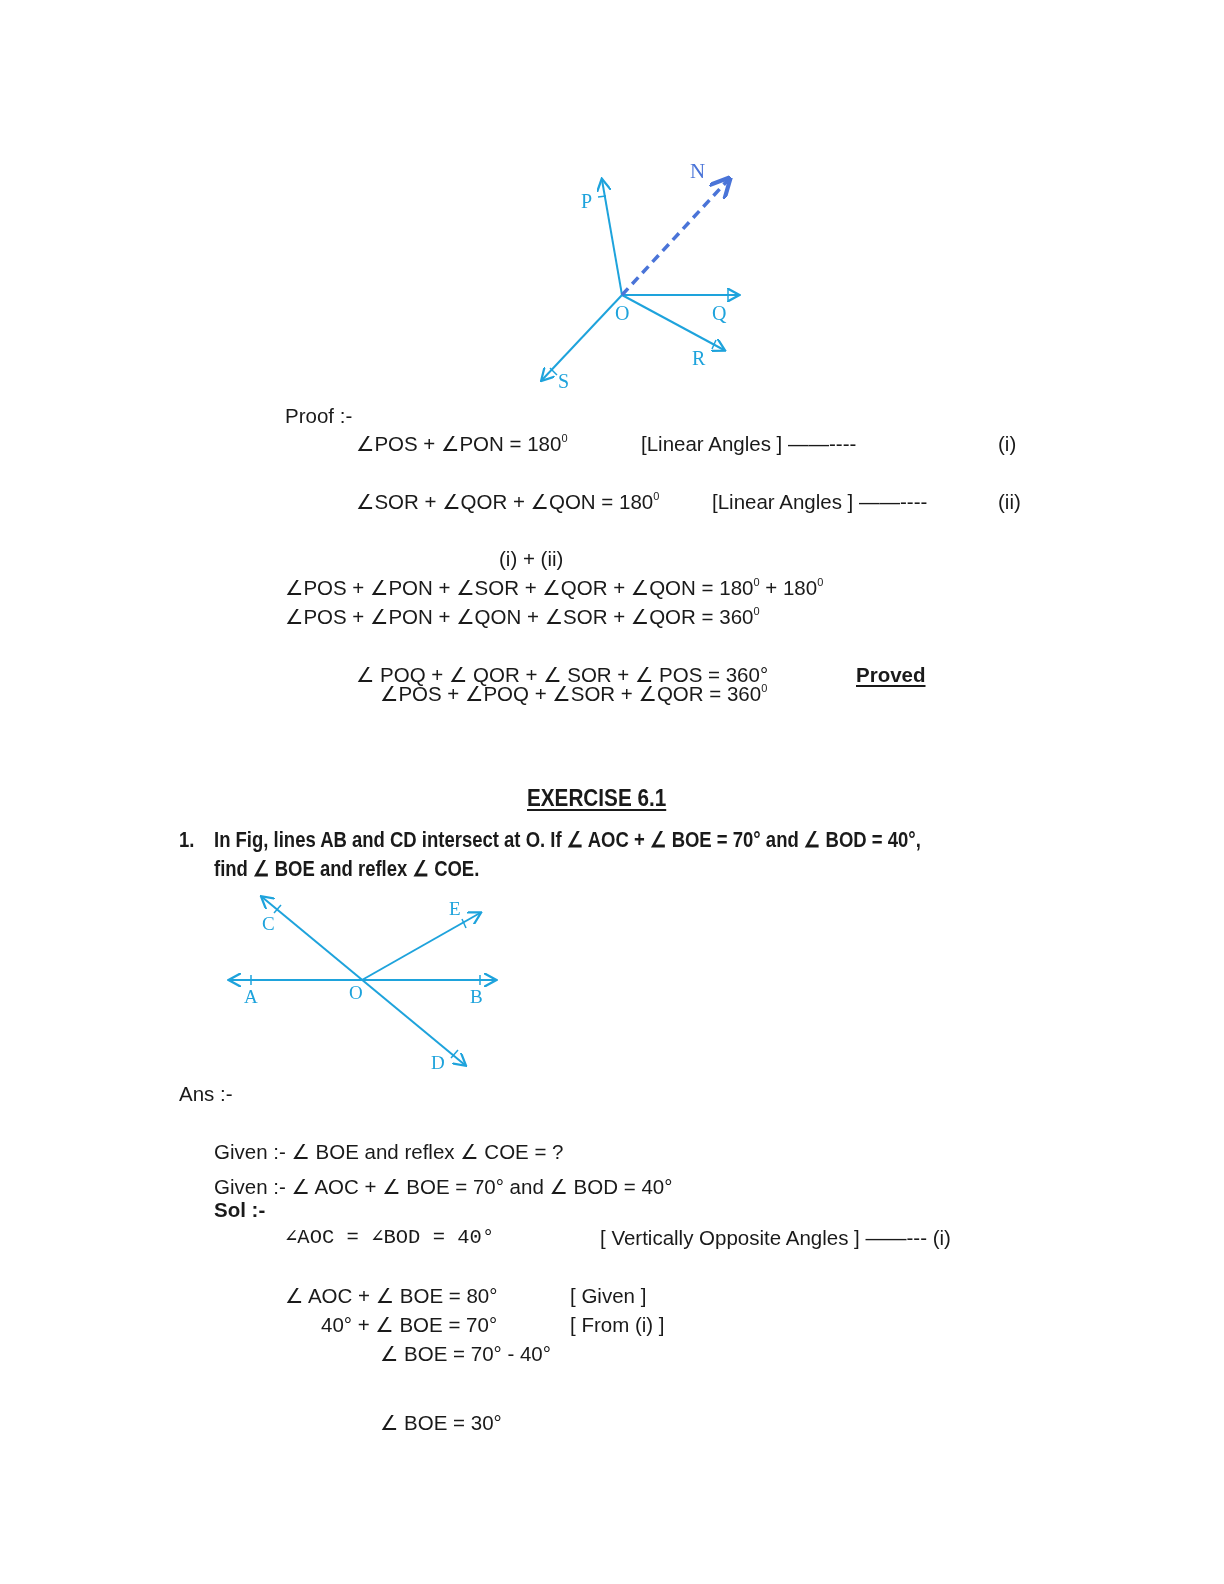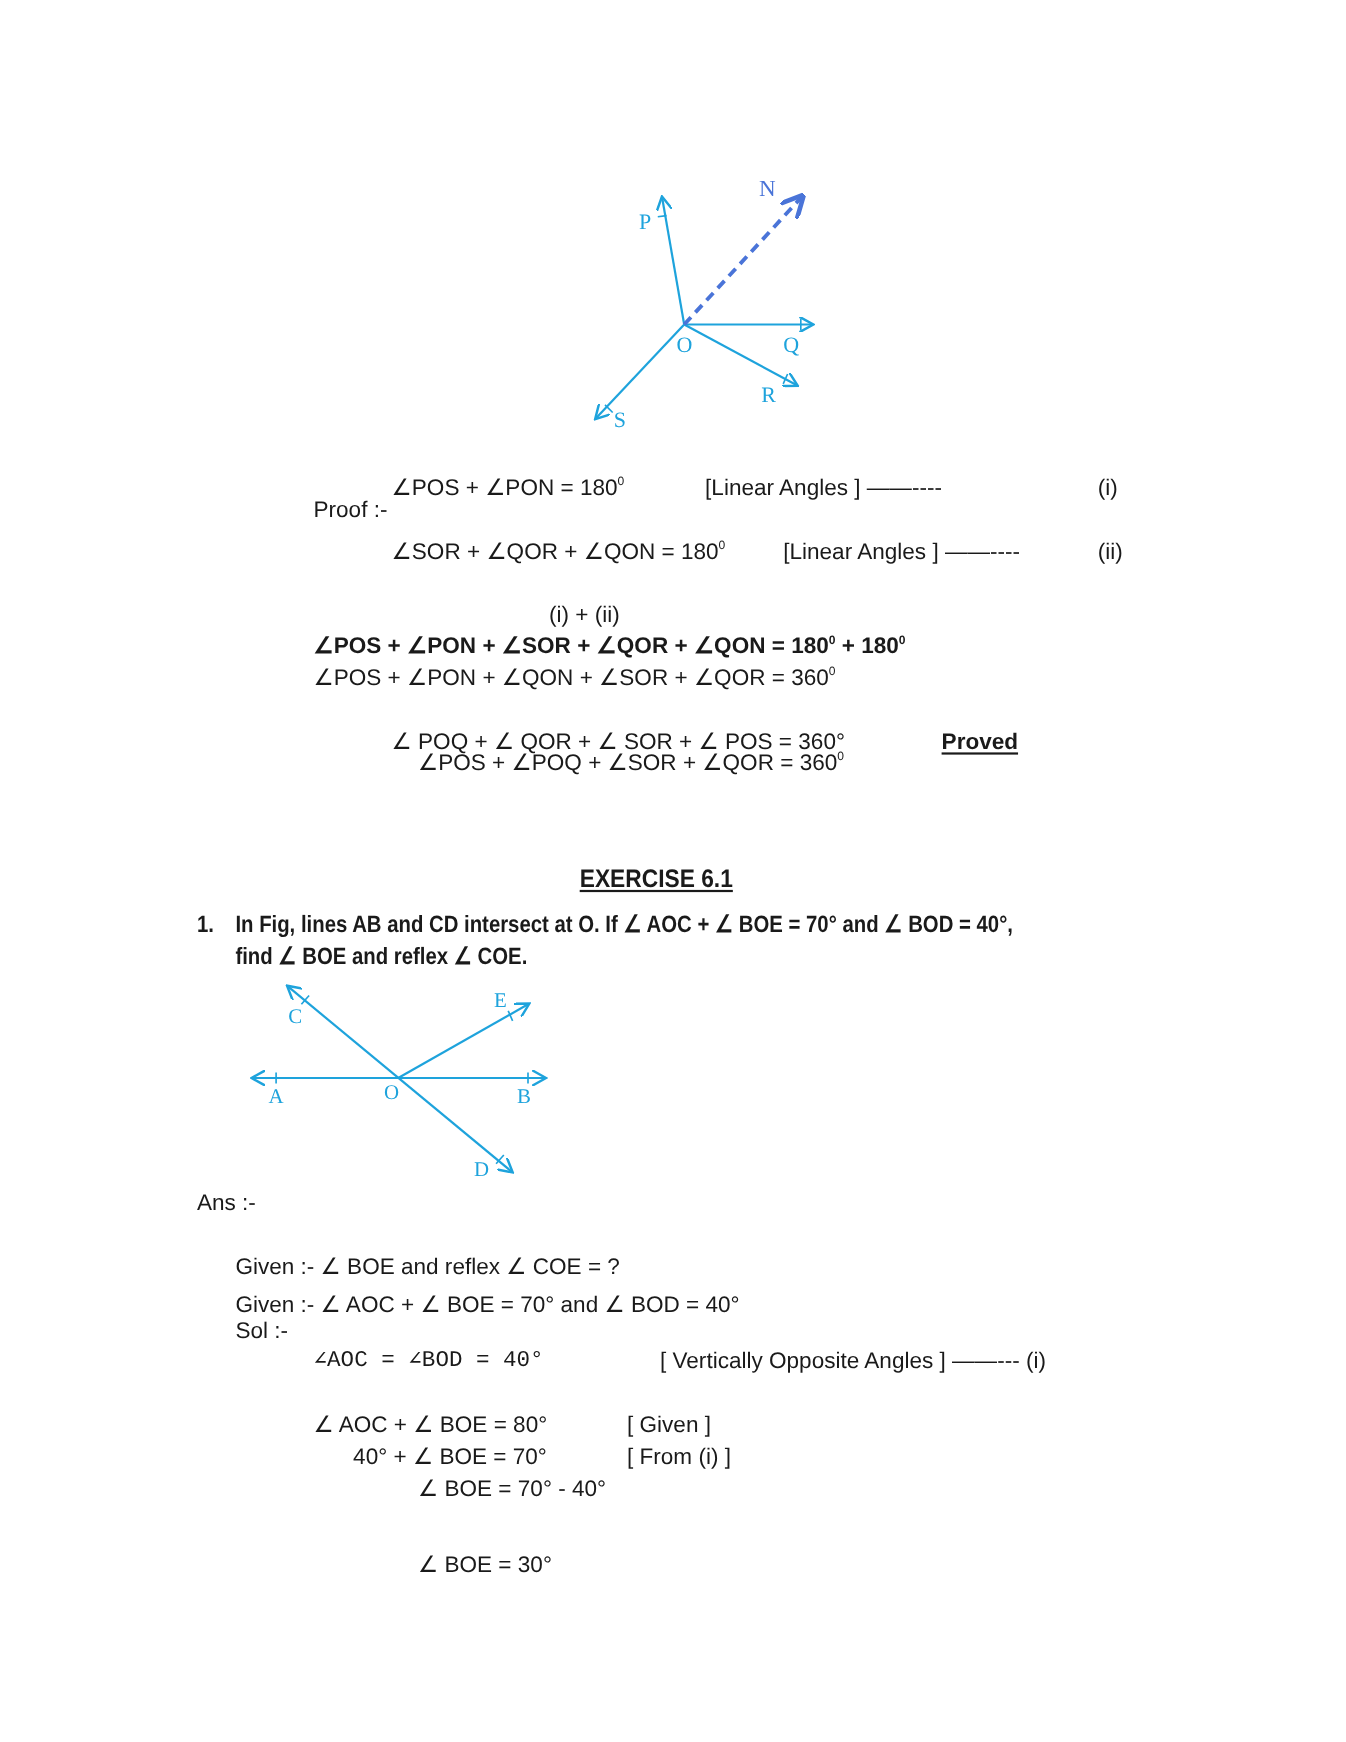--- a/index.html
+++ b/index.html
@@ -36,37 +36,37 @@
   <line x1="196" y1="190" x2="192" y2="199" stroke="#1ea3dc" stroke-width="1.5"></line>
   <line x1="30" y1="218" x2="37" y2="225" stroke="#1ea3dc" stroke-width="1.5"></line>
   <text x="170" y="28" font-size="21" fill="#4a74d8">N</text>
   <text x="61" y="58" font-size="20" fill="#1ea3dc">P</text>
   <text x="95" y="170" font-size="20" fill="#1ea3dc">O</text>
   <text x="192" y="170" font-size="20" fill="#1ea3dc">Q</text>
   <text x="172" y="215" font-size="20" fill="#1ea3dc">R</text>
   <text x="38" y="238" font-size="20" fill="#1ea3dc">S</text>
 </svg>
 
-<div class="abs" style="left:285px;top:404px;margin-top:48px;">Proof :-</div>
+<div class="abs" style="left:285px;top:404px;">Proof :-</div>
 
 <div class="abs" style="left:356px;top:432px;">
   <span>∠POS + ∠PON = 180</span><sup>0</sup>
 </div>
 <div class="abs" style="left:641px;top:432px;">[Linear Angles ] ——----</div>
 <div class="abs" style="left:998px;top:432px;">(i)</div>
 
 <div class="abs" style="left:356px;top:490px;">
   <span>∠SOR + ∠QOR + ∠QON = 180</span><sup>0</sup>
 </div>
 <div class="abs" style="left:712px;top:490px;">[Linear Angles ] ——----</div>
 <div class="abs" style="left:998px;top:490px;">(ii)</div>
 
 <div class="abs" style="left:499px;top:547px;">(i) + (ii)</div>
 
-<div class="abs" style="left:285px;top:576px;font-weight:bold;">
+<div class="abs" style="left:285px;top:576px;">
   <span>∠POS + ∠PON + ∠SOR + ∠QOR + ∠QON = 180</span><sup>0</sup><span> + 180</span><sup>0</sup>
 </div>
 <div class="abs" style="left:285px;top:605px;">
   <span>∠POS + ∠PON + ∠QON + ∠SOR + ∠QOR = 360</span><sup>0</sup>
 </div>
 <div class="abs" style="left:380px;top:634px;margin-top:48px;">
   <span>∠POS + ∠POQ + ∠SOR + ∠QOR = 360</span><sup>0</sup>
 </div>
 <div class="abs" style="left:356px;top:663px;">∠ POQ + ∠ QOR + ∠ SOR + ∠ POS = 360°</div>
 <div class="abs bold ul" style="left:856px;top:663px;">Proved</div>
@@ -97,21 +97,21 @@
   <text x="239" y="30" font-size="19" fill="#1ea3dc">E</text>
   <text x="34" y="118" font-size="19" fill="#1ea3dc">A</text>
   <text x="139" y="114" font-size="19" fill="#1ea3dc">O</text>
   <text x="260" y="118" font-size="19" fill="#1ea3dc">B</text>
   <text x="221" y="184" font-size="19" fill="#1ea3dc">D</text>
 </svg>
 
 <div class="abs" style="left:179px;top:1082px;">Ans :-</div>
 <div class="abs" style="left:214px;top:1175px;text-align:center;">Given :- ∠ AOC + ∠ BOE = 70° and ∠ BOD = 40°</div>
 <div class="abs" style="left:214px;top:1140px;">Given :- ∠ BOE and reflex ∠ COE = ?</div>
-<div class="abs" style="left:214px;top:1198px;">Sol :-</div>
+<div class="abs" style="left:214px;top:1198px;font-weight:bold;">Sol :-</div>
 
 <div class="abs" style="left:285px;top:1226px;font-family:Liberation Mono, monospace;">∠AOC = ∠BOD = 40°</div>
 <div class="abs" style="left:600px;top:1226px;">[ Vertically Opposite Angles ] ——--- (i)</div>
 
 <div class="abs" style="left:285px;top:1284px;">∠ AOC + ∠ BOE = 80°</div>
 <div class="abs" style="left:570px;top:1284px;">[ Given ]</div>
 
 <div class="abs" style="left:321px;top:1313px;">40° + ∠ BOE = 70°</div>
 <div class="abs" style="left:570px;top:1313px;">[ From (i) ]</div>
 

